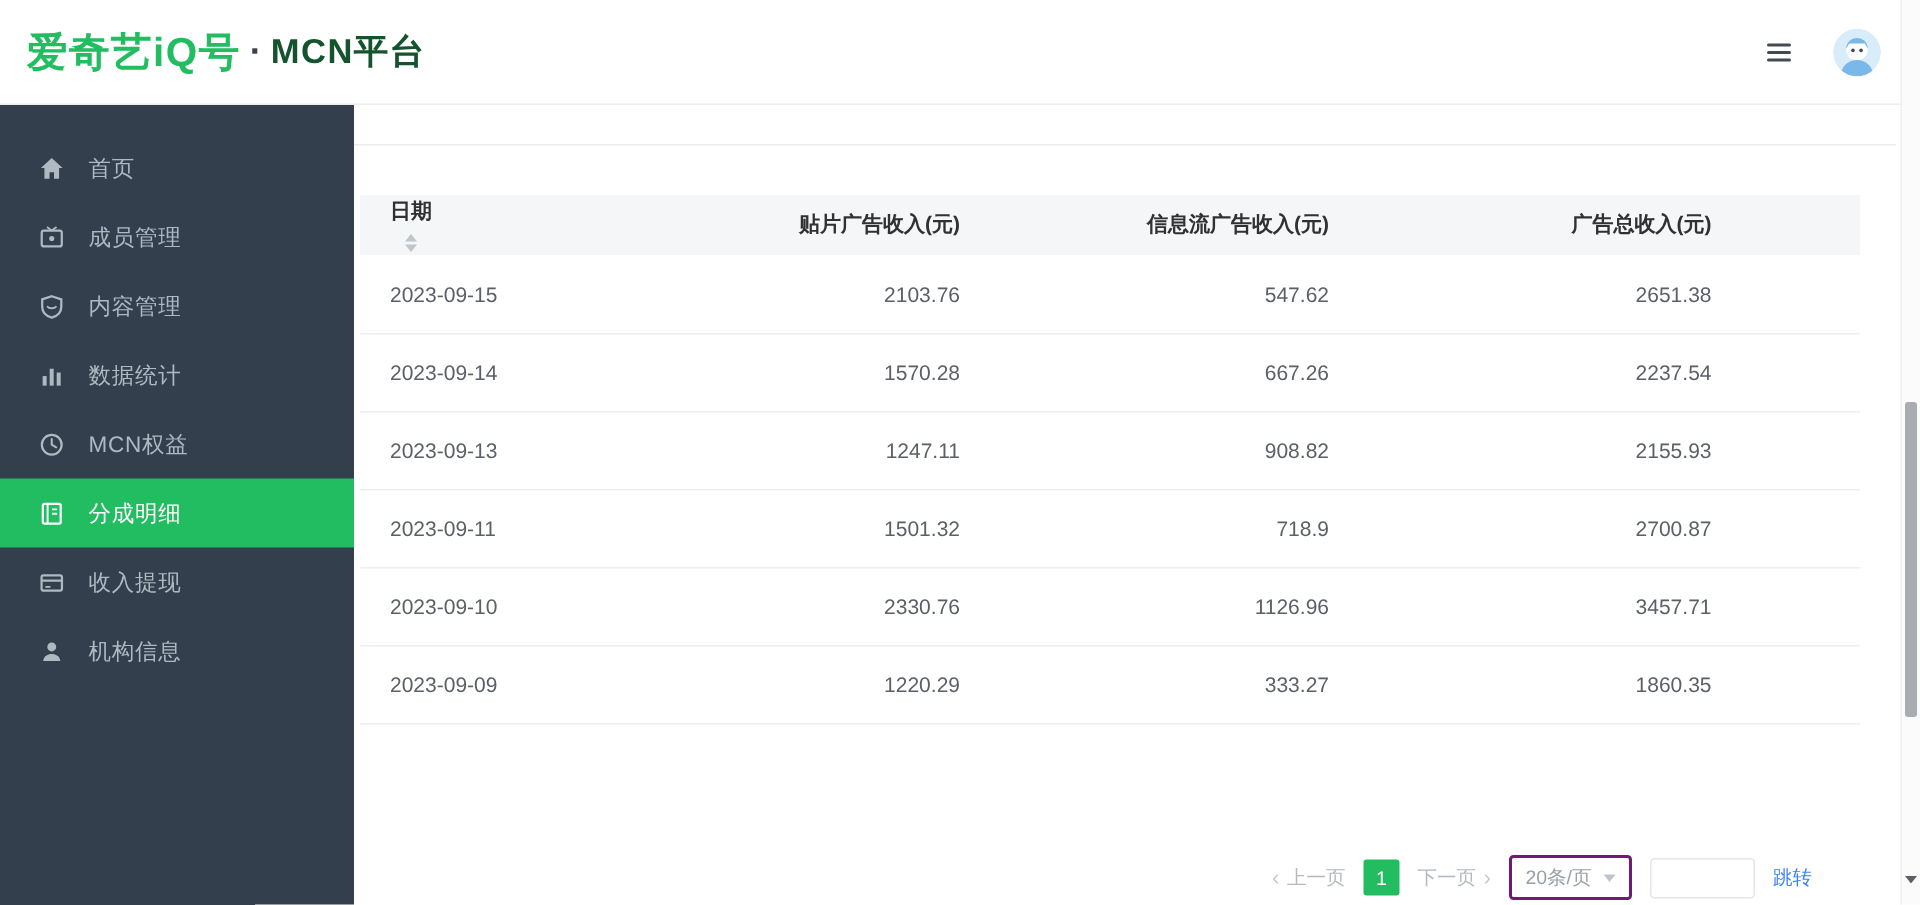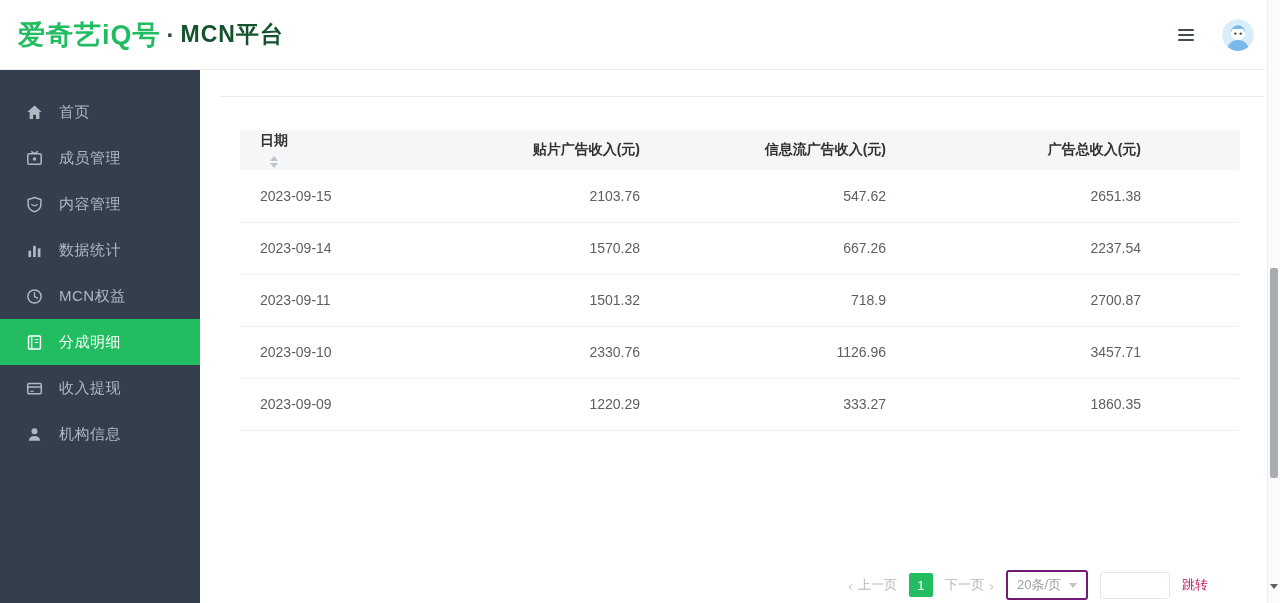--- a/index.html
+++ b/index.html
@@ -10,21 +10,21 @@
   .logo { display:flex; align-items:center; padding-left:18px; gap:6px; }
   .logo-brand { font-size:27px; font-weight:800; color:var(--accent-green,#22bd61); letter-spacing:1px; }
   .logo-sep { font-size:24px; font-weight:800; color:#3c424b; }
   .logo-product { font-size:23px; font-weight:600; color:#14532d; letter-spacing:1px; }
   .header-right { position:absolute; right:26px; top:0; height:70px; display:flex; align-items:center; gap:28px; }
   .hamburger { width:16px; display:flex; flex-direction:column; gap:3px; cursor:pointer; }
   .hamburger span { display:block; height:2px; background:#444a52; border-radius:1px; }
   .avatar { width:32px; height:32px; border-radius:50%; overflow:hidden; cursor:pointer; }
 
   
-  .sidebar { position:absolute; left:0; top:70px; bottom:0; width:200px; background:var(--sidebar-bg,#333f4d); padding-top:19px; z-index:4; }
+  .sidebar { position:absolute; left:0; top:70px; bottom:0; width:236px; background:var(--sidebar-bg,#333f4d); padding-top:19px; z-index:4; }
   .side-item { height:46px; display:flex; align-items:center; padding-left:26px; color:var(--sidebar-text,#aeb9c2); cursor:pointer; }
   .side-item.active { background:var(--accent-green,#22bd61); color:#fff; }
   .side-icon { width:17px; height:17px; margin-right:16px; display:inline-flex; }
   .side-icon svg { width:17px; height:17px; }
   .side-label { font-size:15px; letter-spacing:0.5px; }
   .side-badge { margin-left:8px; background:var(--badge-red,#e74b3c); color:#fff; font-size:9px; font-weight:700; padding:2px 5px; border-radius:3px; letter-spacing:0.5px; }
 
   
   .main { position:absolute; left:200px; top:70px; right:0; bottom:0; background:#fff; }
   .content-top-divider { position:absolute; top:26px; left:20px; right:16px; border-top:1px solid #ebebeb; }
@@ -45,21 +45,21 @@
   .caret-down { width:0; height:0; border-left:4px solid transparent; border-right:4px solid transparent; border-top:5px solid #c0c4cc; }
 
   
   .pagination { position:absolute; top:500px; right:72px; display:flex; align-items:center; gap:12px; font-size:13px; color:#b4b8bf; }
   .page-nav { display:flex; align-items:center; gap:5px; cursor:pointer; color:#b4b8bf; }
   .page-arrow { font-size:15px; color:#c8ccd2; line-height:1; }
   .page-current { min-width:24px; height:24px; background:var(--accent-green,#22bd61); color:#fff; border-radius:2px; display:flex; align-items:center; justify-content:center; font-size:13px; cursor:pointer; }
   .page-sizer { display:flex; align-items:center; gap:8px; border:2px solid #701a75; border-radius:3px; padding:4px 9px; color:#9aa0a6; cursor:pointer; }
   .sizer-caret { width:0; height:0; border-left:4px solid transparent; border-right:4px solid transparent; border-top:5px solid #c0c4cc; }
   .jump-input { width:70px; height:27px; border:1px solid #e3e6e9; border-radius:3px; outline:none; font-size:13px; padding:0 6px; color:#5c6066; }
-  .jump-label { color:#be185d; }
+  .jump-label { color:#3b82f6; }
 
   
   .scrollbar-rail { position:absolute; top:0; right:0; bottom:0; width:13px; background:#fbfbfb; border-left:1px solid #efefef; z-index:6; }
   .scrollbar-thumb { position:absolute; top:268px; right:2px; width:8px; height:210px; background:#a9adb2; border-radius:2px; cursor:pointer; }
   .scrollbar-down { position:absolute; bottom:14px; left:2px; width:0; height:0; border-left:4px solid transparent; border-right:4px solid transparent; border-top:5px solid #5c6066; cursor:pointer; }
 </style>
 </head>
 <body>
 
 <div class="header">
@@ -216,20 +216,26 @@
       <td>547.62</td>
       <td class="td-total">2651.38</td>
     </tr>
           <tr>
       <td class="td-date">2023-09-14</td>
       <td>1570.28</td>
       <td>667.26</td>
       <td class="td-total">2237.54</td>
     </tr>
           <tr>
+      <td class="td-date">2023-09-13</td>
+      <td>1247.11</td>
+      <td>908.82</td>
+      <td class="td-total">2155.93</td>
+    </tr>
+          <tr>
       <td class="td-date">2023-09-11</td>
       <td>1501.32</td>
       <td>718.9</td>
       <td class="td-total">2700.87</td>
     </tr>
           <tr>
       <td class="td-date">2023-09-10</td>
       <td>2330.76</td>
       <td>1126.96</td>
       <td class="td-total">3457.71</td>

